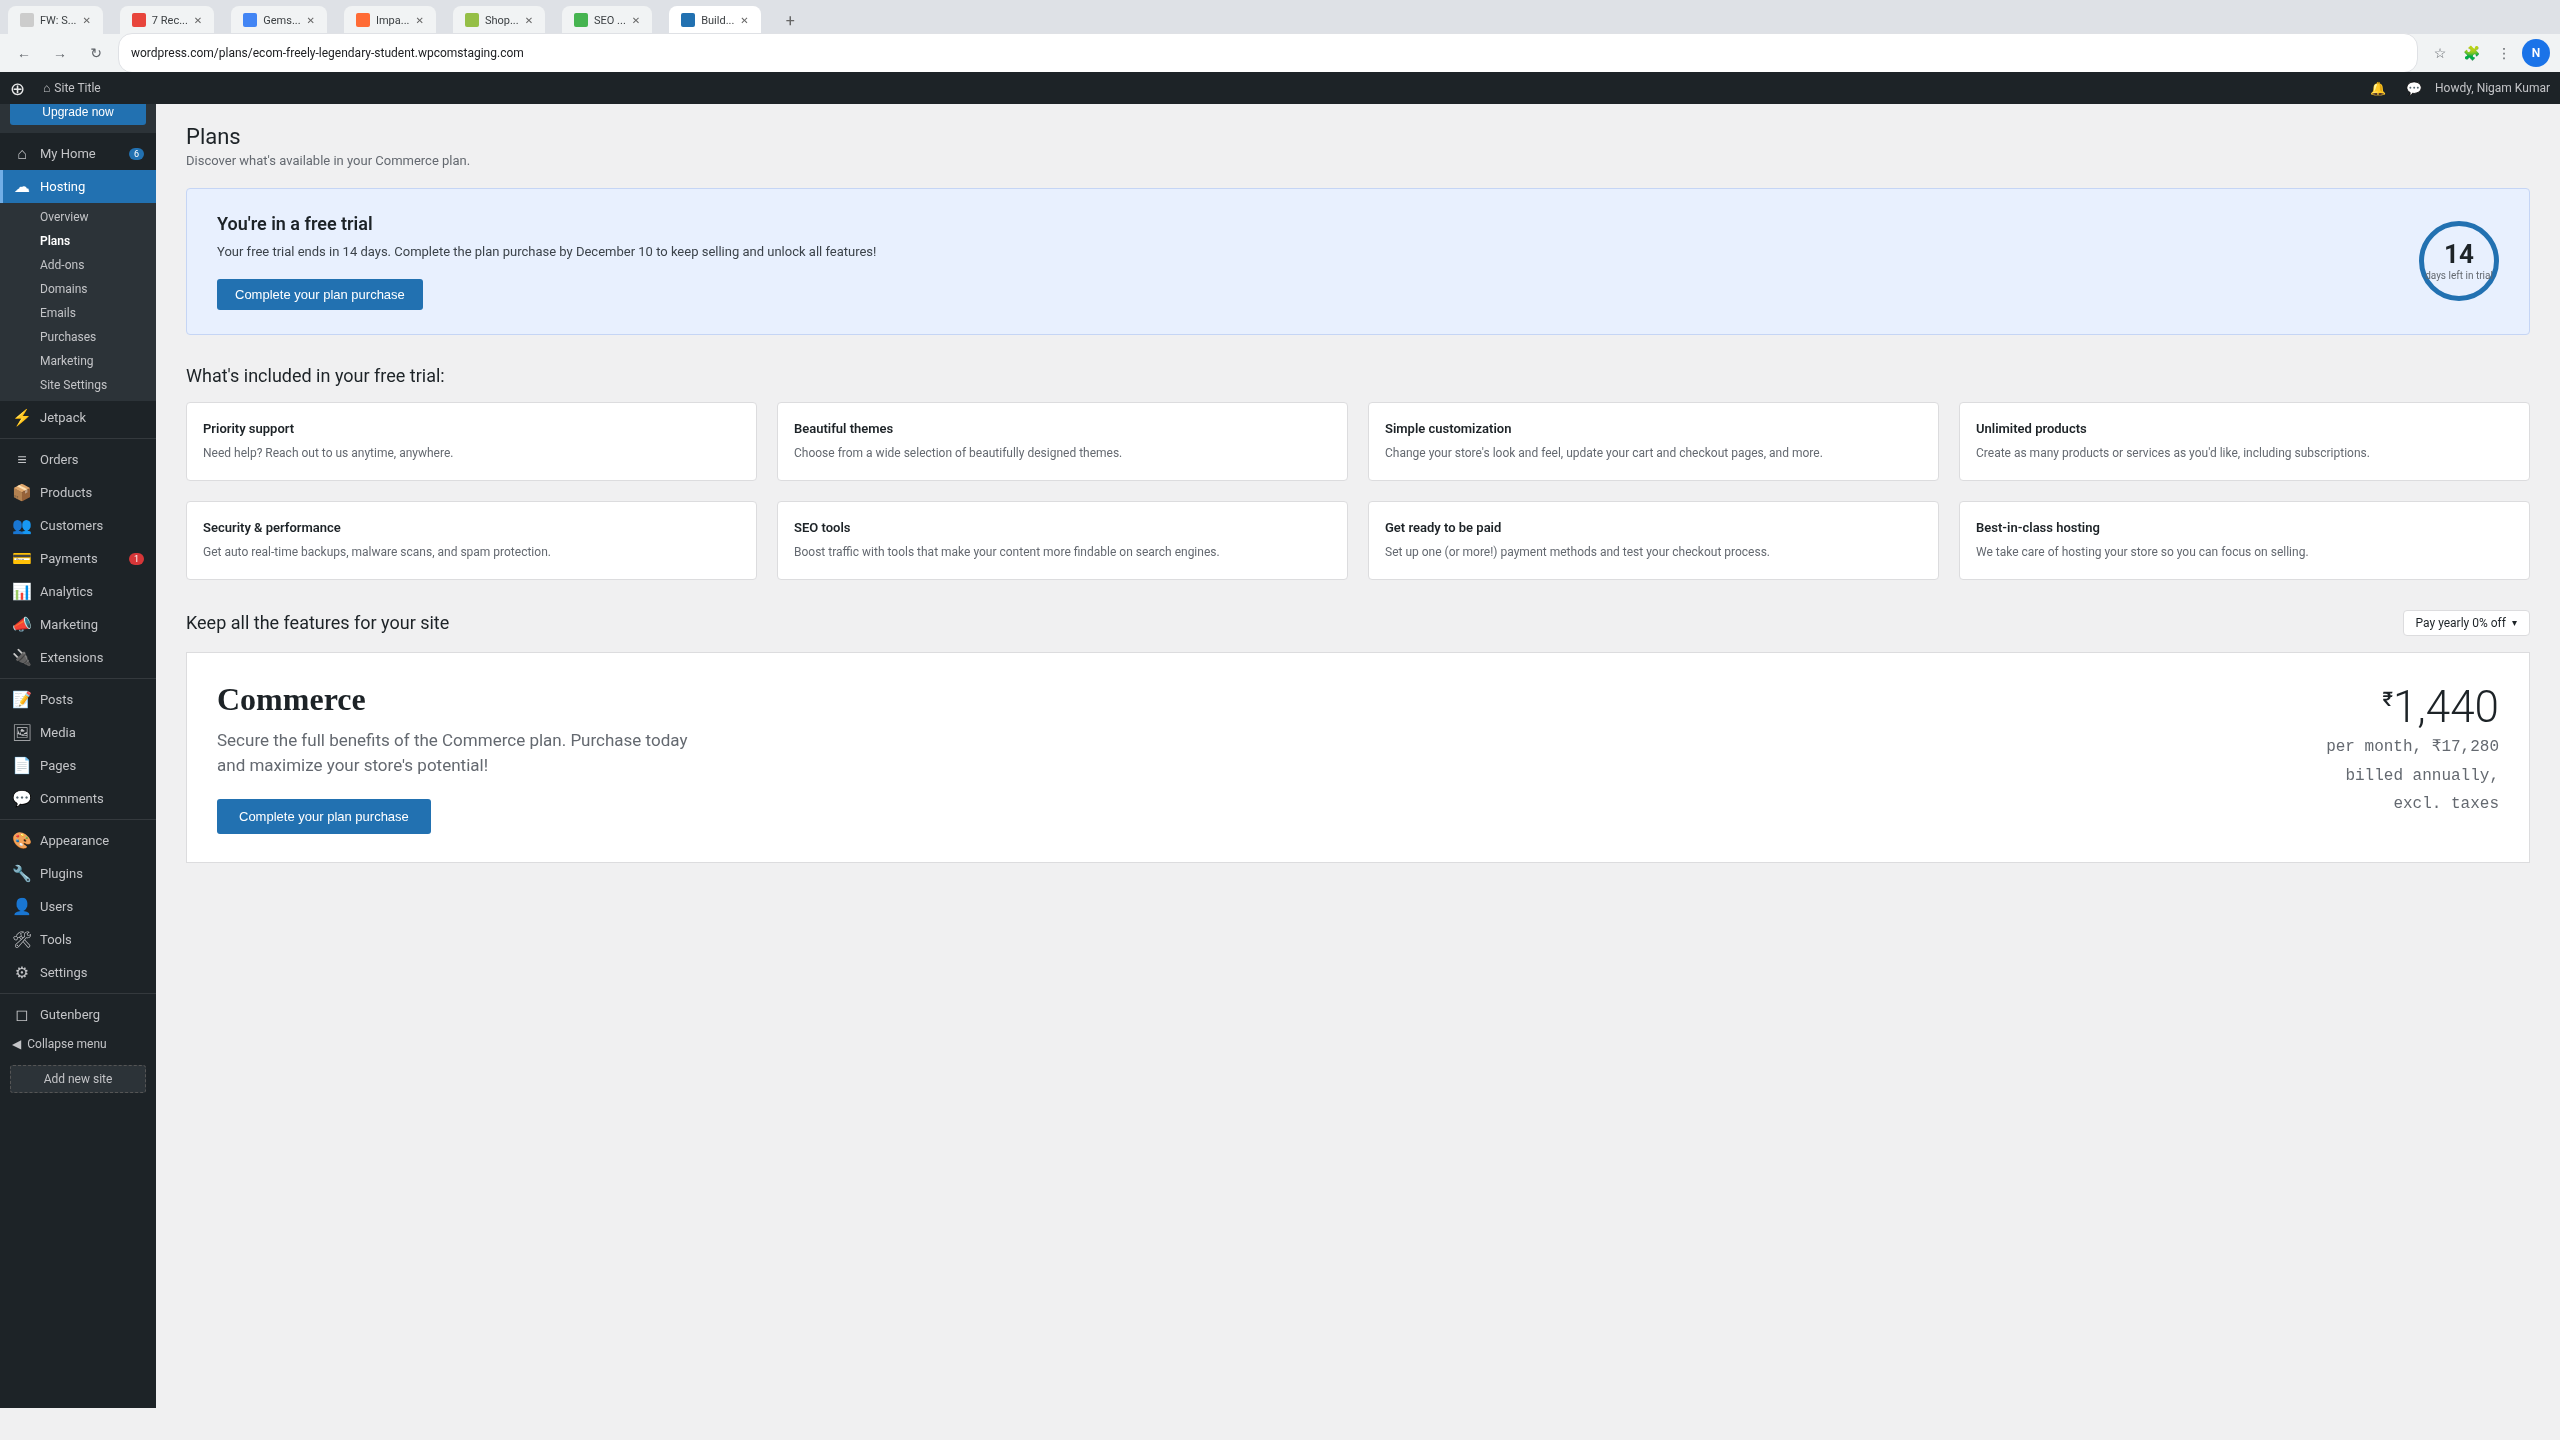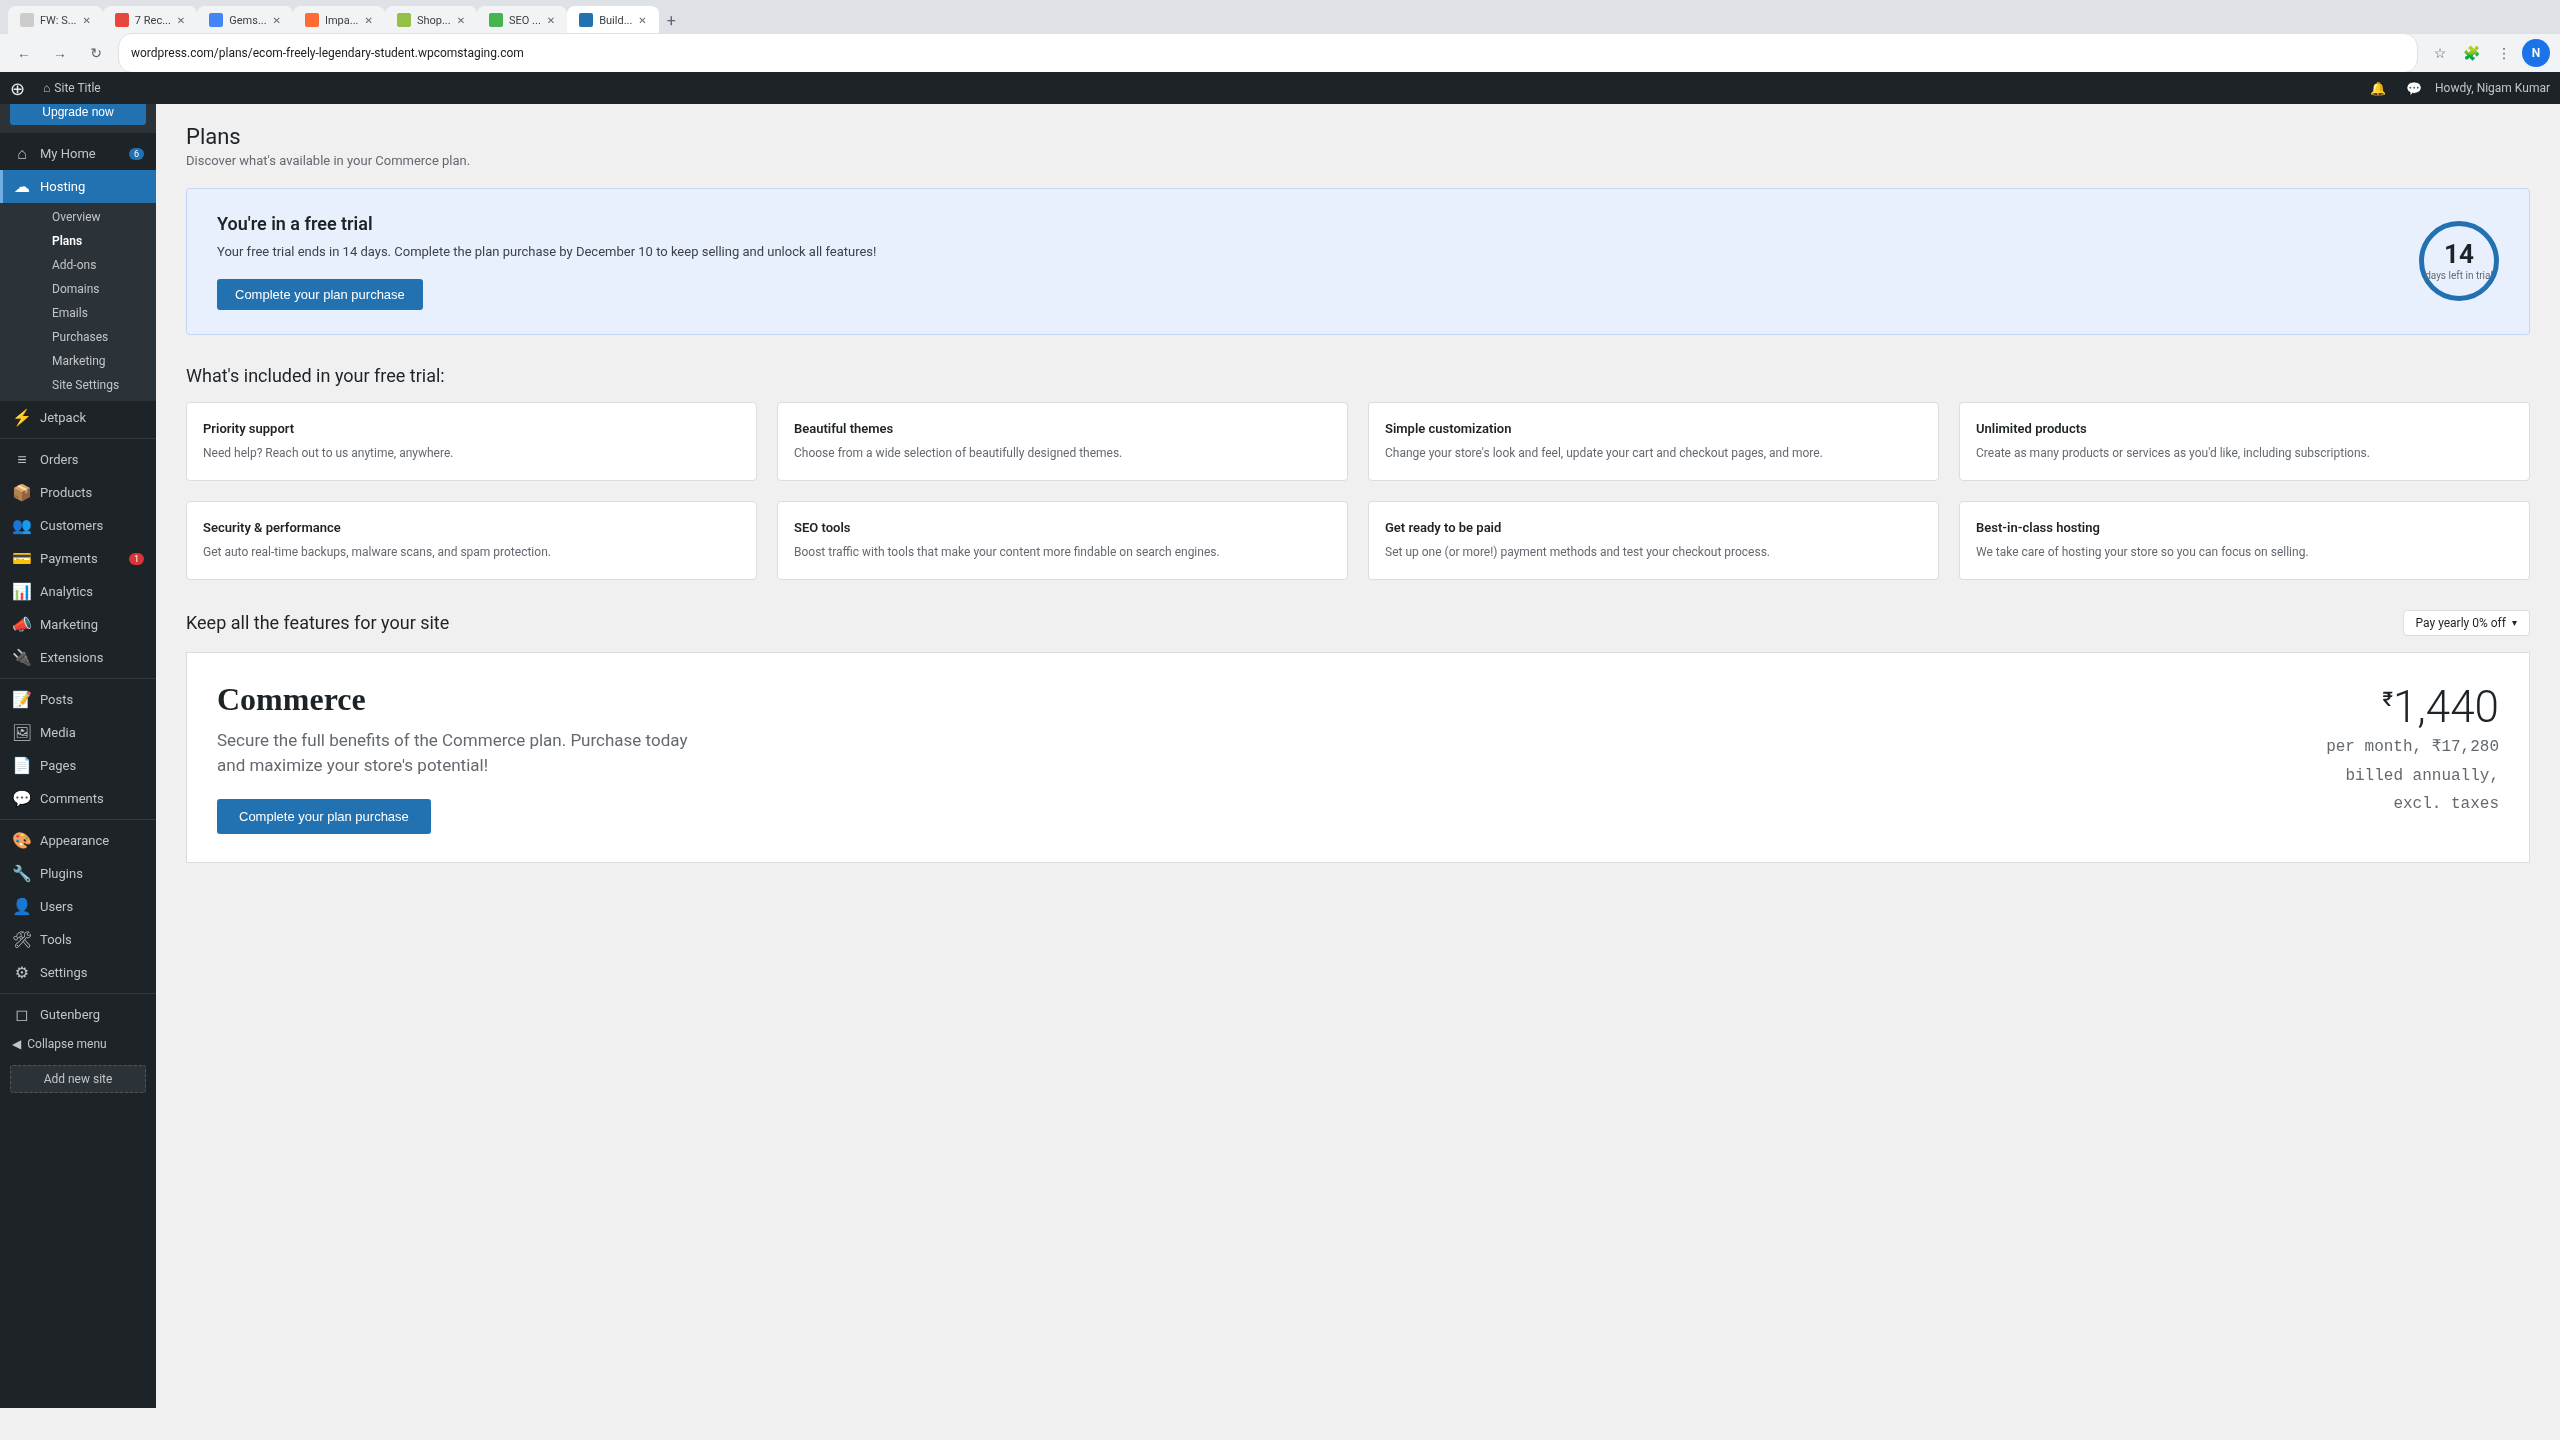--- a/index.html
+++ b/index.html
@@ -1,20 +1,20 @@
 <!DOCTYPE html>
 <html><head>
   <meta charset="utf-8">
   <style>
     * { box-sizing: border-box; margin: 0; padding: 0; }
     body { font-family: -apple-system, BlinkMacSystemFont, "Segoe UI", Roboto, sans-serif; background: #f0f0f1; font-size: 13px; color: #1d2327; display: flex; flex-direction: column; height: 100vh; overflow: hidden; }
 
     
     .browser-chrome { background: #dee1e6; height: 72px; display: flex; flex-direction: column; flex-shrink: 0; }
-    .browser-tabs { background: #dee1e6; height: 34px; display: flex; align-items: flex-end; padding: 0 8px; gap: 0; overflow: hidden; }
+    .browser-tabs { background: #dee1e6; height: 34px; display: flex; align-items: flex-end; padding: 0 8px; gap: 17px; overflow: hidden; }
     .browser-tab { background: #f1f3f4; height: 28px; border-radius: 8px 8px 0 0; padding: 0 12px; display: flex; align-items: center; gap: 6px; font-size: 11px; color: #3c4043; white-space: nowrap; max-width: 160px; overflow: hidden; }
     .browser-tab.active { background: #fff; }
     .browser-tab-favicon { width: 14px; height: 14px; background: #ccc; border-radius: 2px; flex-shrink: 0; }
     .browser-tab-title { overflow: hidden; text-overflow: ellipsis; flex: 1; }
     .browser-tab-close { font-size: 10px; color: #666; cursor: pointer; flex-shrink: 0; }
     .browser-toolbar { background: #f1f3f4; height: 38px; display: flex; align-items: center; padding: 0 10px; gap: 8px; }
     .nav-btn { width: 28px; height: 28px; border-radius: 50%; display: flex; align-items: center; justify-content: center; cursor: pointer; color: #5f6368; font-size: 14px; }
     .address-bar { flex: 1; height: 40px; background: #fff; border-radius: 14px; display: flex; align-items: center; padding: 0 12px; font-size: 12px; color: #202124; border: 1px solid #dfe1e5; }
     .browser-actions { display: flex; align-items: center; gap: 4px; }
     .browser-action-btn { width: 28px; height: 28px; display: flex; align-items: center; justify-content: center; cursor: pointer; color: #5f6368; font-size: 14px; border-radius: 50%; }
@@ -41,21 +41,21 @@
     .upgrade-btn { background: #2271b1; color: #fff; border: none; border-radius: 3px; padding: 6px 12px; font-size: 12px; cursor: pointer; width: 100%; font-weight: 500; }
 
     .sidebar-menu { padding: 4px 0; }
     .sidebar-item { display: flex; align-items: center; gap: 8px; padding: 7px 12px; color: #c3c4c7; cursor: pointer; font-size: 13px; position: relative; }
     .sidebar-item.active { background: #2271b1; color: #fff; }
     .sidebar-item.active::before { content: ''; position: absolute; left: 0; top: 0; bottom: 0; width: 3px; background: #72aee6; }
     .sidebar-icon { font-size: 16px; width: 20px; text-align: center; flex-shrink: 0; }
     .sidebar-badge { background: #d63638; color: #fff; font-size: 9px; border-radius: 8px; padding: 1px 5px; margin-left: auto; }
     .sidebar-badge-blue { background: #2271b1; }
 
-    .sidebar-submenu { padding: 2px 0 4px 12px; background: #2c3338; }
+    .sidebar-submenu { padding: 2px 0 4px 0; background: #2c3338; }
     .sidebar-subitem { padding: 5px 12px 5px 40px; color: #c3c4c7; cursor: pointer; font-size: 12px; }
     .sidebar-subitem.active { color: #fff; font-weight: 600; }
 
     .sidebar-separator { height: 1px; background: rgba(255,255,255,0.1); margin: 4px 0; }
 
     .add-new-site { margin: 8px 10px; background: #2c3338; border: 1px dashed #555; color: #c3c4c7; padding: 6px 10px; border-radius: 3px; cursor: pointer; font-size: 12px; text-align: center; }
     .collapse-menu { padding: 6px 12px; color: #c3c4c7; font-size: 12px; cursor: pointer; display: flex; align-items: center; gap: 6px; }
 
     
     .main-content { flex: 1; overflow-y: auto; background: #f0f0f1; margin-top: 32px; padding: 20px 30px; }

